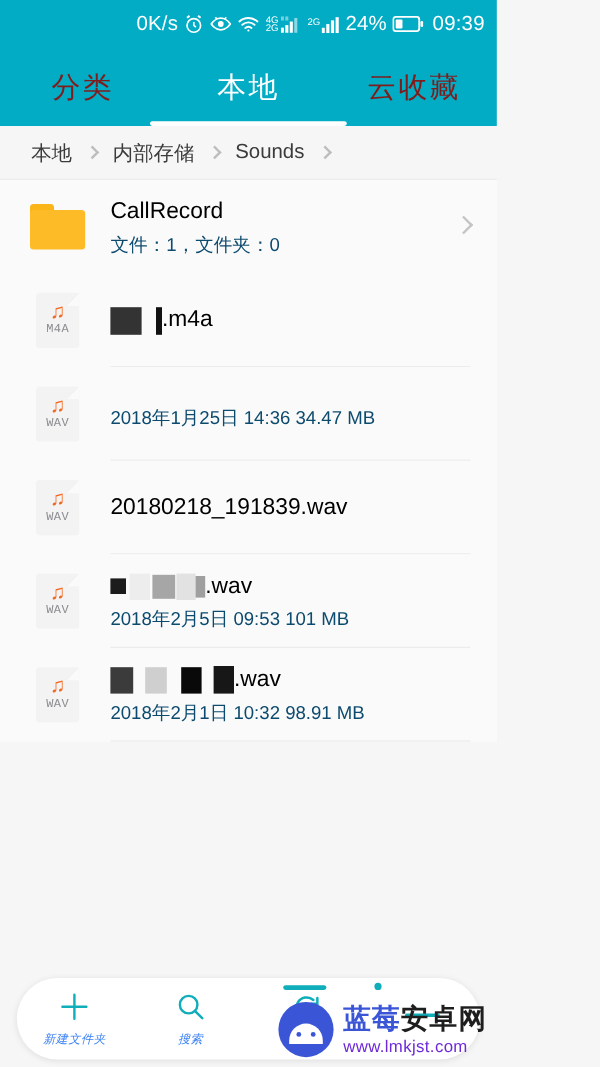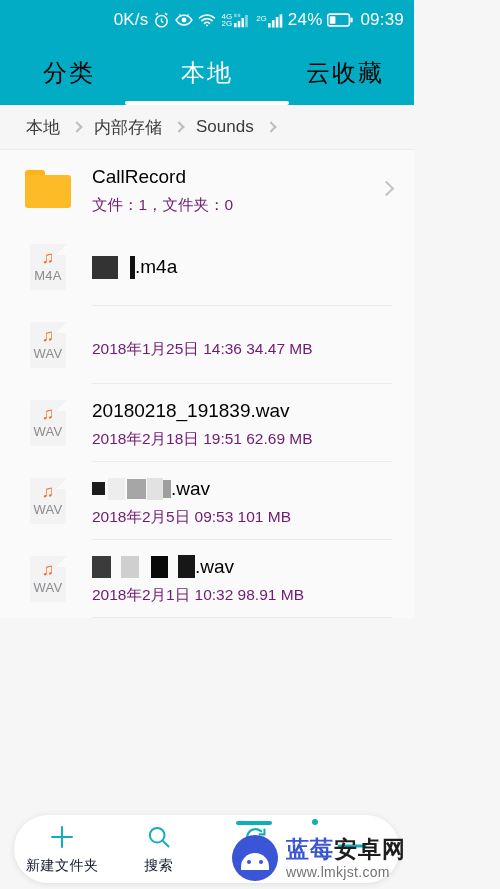--- a/index.html
+++ b/index.html
@@ -21,21 +21,21 @@
   .sb-text { font-size: 17px; letter-spacing: .2px; }
   .sb-icon { display: inline-flex; align-items: center; }
 
   
   .tabbar {
     height: 65px; background: #02acc4;
     display: flex; align-items: stretch; position: relative;
   }
   .tab {
     flex: 1; display: flex; align-items: center; justify-content: center;
-    color: #000000; font-size: 24px; letter-spacing: 2px;
+    color: #7f1d1d; font-size: 24px; letter-spacing: 2px;
     position: relative;
   }
   .tab.active { color: #ffffff; }
   .tab.active::after {
     content: ""; position: absolute; bottom: 0; left: 50%;
     transform: translateX(-50%);
     width: 164px; height: 4px; background: #ffffff; border-radius: 2px;
   }
 
   
@@ -67,21 +67,21 @@
     height: 1px; background: #ececec;
   }
   .row:last-child .sep { background: #ececec; }
   .thumb { width: 52px; flex: 0 0 52px; display: flex; align-items: center; justify-content: center; }
   .rowbody { flex: 1; min-width: 0; padding-left: 18px; }
   .rowtitle {
     font-size: 19px; color: #000000; white-space: nowrap;
     display: flex; align-items: center; gap: 0;
     line-height: 24px;
   }
-  .rowsub { font-size: 15.5px; color: #701a75; margin-top: 6px; line-height: 19px; }
+  .rowsub { font-size: 15.5px; color: #0c4a6e; margin-top: 6px; line-height: 19px; }
   .row-chev { color: #c4c4c4; padding-right: 6px; }
   .row-chev .chev { width: 11px; height: 11px; border-width: 2.5px; }
 
   
   .folder { width: 46px; height: 38px; position: relative; }
   .folder .tabtop {
     position: absolute; left: 0; top: 0; width: 20px; height: 8px;
     background: #fbb518; border-radius: 3px 3px 0 0;
   }
   .folder .body {
@@ -100,40 +100,40 @@
     border-width: 0 0 11px 11px; border-style: solid;
     border-color: transparent transparent #fafafa transparent;
   }
   .fileicon .corner {
     position: absolute; right: 0; top: 0; width: 11px; height: 11px;
     background: #d9d9de; clip-path: polygon(0 0, 100% 100%, 0 100%);
     transform: scaleX(-1);
   }
   .fileicon .note { font-size: 17px; color: #f2681f; line-height: 17px; margin-top: -3px; }
   .fileicon .ext {
-    font-size: 13px; color: #8b8b90; letter-spacing: .3px;
-    margin-top: 2px; font-family: Liberation Sans, sans-serif;
+    font-size: 10px; color: #8b8b90; letter-spacing: .3px;
+    margin-top: 2px; font-family: Liberation Mono, monospace;
   }
 
   
   .redact { display: inline-block; vertical-align: middle; }
 
   
   .bottombar {
     position: absolute; left: 14px; right: 14px; bottom: 6px; height: 68px;
     background: #ffffff; border-radius: 34px;
     box-shadow: 0 1px 6px rgba(0,0,0,.10);
     display: flex; align-items: center;
   }
   .bbitem {
     flex: 1; display: flex; flex-direction: column; align-items: center;
     justify-content: center; gap: 6px; height: 100%;
   }
   .bbicon { height: 27px; display: flex; align-items: center; justify-content: center; color: #10adbb; }
-  .bblabel { font-size: 14px; color: #0f172a; letter-spacing: .5px; }
+  .bblabel { font-size: 10px; color: #3b82f6; letter-spacing: .5px; font-style: italic; }
 
   
   .watermark {
     position: absolute; right: 8px; bottom: 8px;
     display: flex; align-items: center; gap: 8px;
     pointer-events: none;
   }
   .wm-logo {
     width: 46px; height: 46px; border-radius: 50%; background: #3a55d6;
     position: relative; display: flex; align-items: center; justify-content: center;
@@ -150,21 +150,21 @@
   .wm-logo .head::after { right: 6px; }
   .wm-logo .crown {
     position: absolute; top: 7px; left: 50%; transform: translateX(-50%);
     width: 22px; height: 9px; background: #3a55d6;
     clip-path: polygon(0 100%, 14% 0, 30% 100%, 50% 0, 70% 100%, 86% 0, 100% 100%);
   }
   .wm-text { display: flex; flex-direction: column; line-height: 1; }
   .wm-title { font-size: 23px; font-weight: bold; letter-spacing: 1px; }
   .wm-title .b { color: #3a55d6; }
   .wm-title .k { color: #1e1e1e; }
-  .wm-url { font-size: 14px; color: #737373; margin-top: 4px; letter-spacing: .3px; }
+  .wm-url { font-size: 14px; color: #6d28d9; margin-top: 4px; letter-spacing: .3px; }
   .wm-dash {
     position: absolute; left: 4px; top: -14px; width: 36px; height: 4px;
     background: #10adbb; border-radius: 2px;
   }
   .wm-dot {
     position: absolute; left: 80px; top: -16px; width: 6px; height: 6px;
     border-radius: 50%; background: #10adbb;
   }
 </style>
 </head>
@@ -317,21 +317,20 @@
             <div class="fileicon">
               <div class="corner"></div>
               <div class="note">♫</div>
               <div class="ext">WAV</div>
             </div>
           </div>
           <div class="rowbody">
             <div class="rowtitle">
               <span>20180218_191839.wav</span>
             </div>
-            <div class="rowsub">2018年2月18日 19:51 62.69 MB</div>
           </div>
           <div class="sep"></div>
         </div>
         <div class="row">
           <div class="thumb">
             <div class="fileicon">
               <div class="corner"></div>
               <div class="note">♫</div>
               <div class="ext">WAV</div>
             </div>

